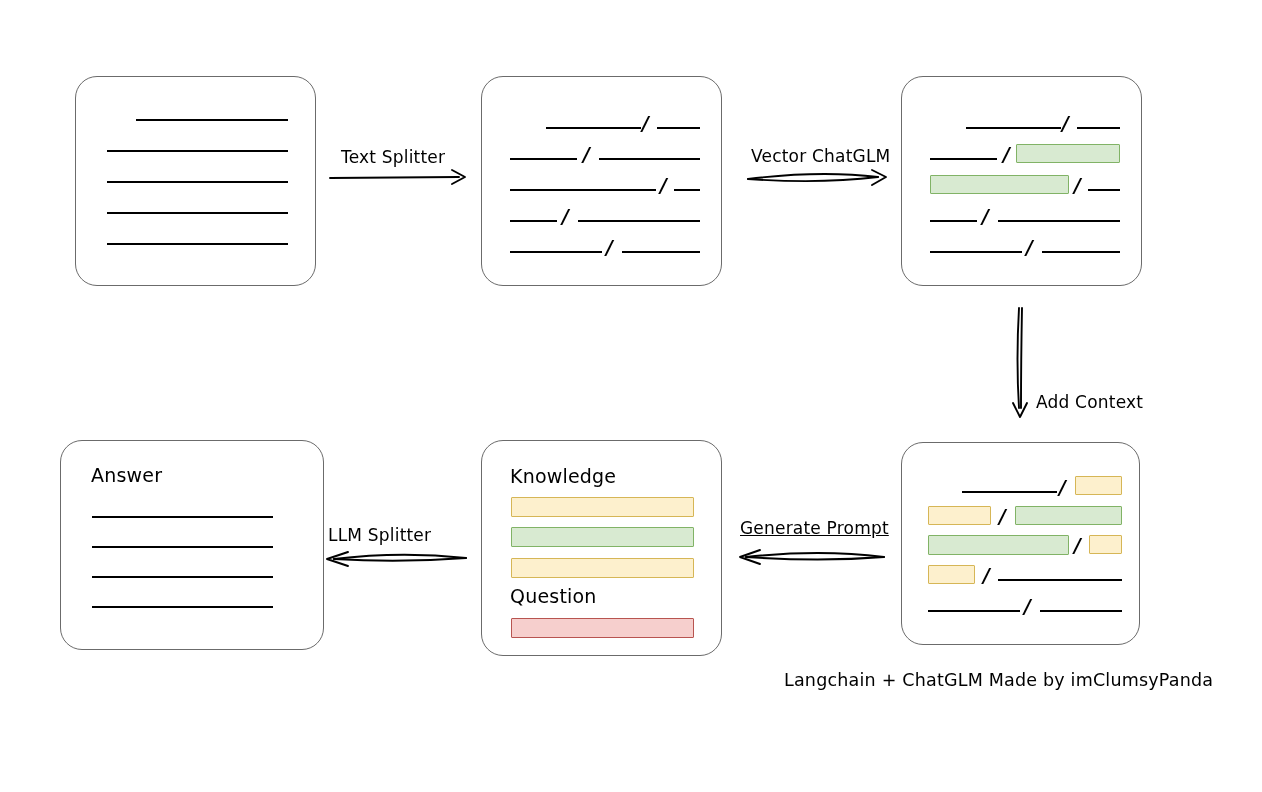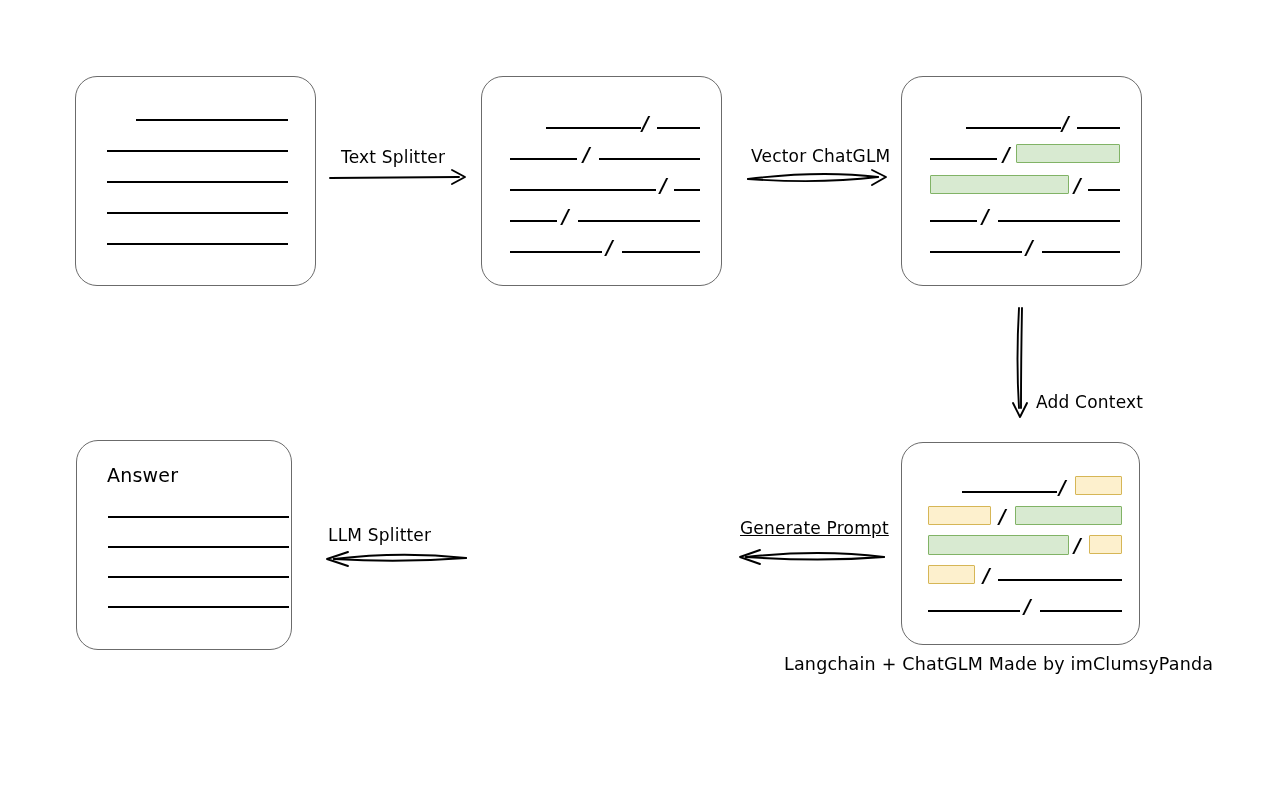--- a/index.html
+++ b/index.html
@@ -134,28 +134,36 @@
 
     <div class="line" style="left:28px; top:143px; width:47px;"></div>
     <span class="slash" style="left:80px; top:130px;">/</span>
     <div class="line" style="left:96px; top:143px; width:122px;"></div>
 
     <div class="line" style="left:28px; top:174px; width:92px;"></div>
     <span class="slash" style="left:124px; top:161px;">/</span>
     <div class="line" style="left:140px; top:174px; width:78px;"></div>
   </div>
 
-  <div class="node" style="left:76px; top:440px; width:216px; height:210px;">
+  <div class="node" style="left:60px; top:440px; width:264px; height:210px;">
     <div class="node-title" style="left:30px; top:23px;">Answer</div>
     <div class="line" style="left:31px; top:75px; width:181px;"></div>
     <div class="line" style="left:31px; top:105px; width:181px;"></div>
     <div class="line" style="left:31px; top:135px; width:181px;"></div>
     <div class="line" style="left:31px; top:165px; width:181px;"></div>
   </div>
 
+  <div class="node" style="left:481px; top:440px; width:241px; height:216px;">
+    <div class="node-title" style="left:28px; top:24px;">Knowledge</div>
+    <div class="chip yellow" style="left:29px; top:56px; width:183px; height:20px;"></div>
+    <div class="chip green" style="left:29px; top:86px; width:183px; height:20px;"></div>
+    <div class="chip yellow" style="left:29px; top:117px; width:183px; height:20px;"></div>
+    <div class="node-title" style="left:28px; top:144px;">Question</div>
+    <div class="chip red" style="left:29px; top:177px; width:183px; height:20px;"></div>
+  </div>
 
   <div class="node" style="left:901px; top:442px; width:239px; height:203px;">
 
     <div class="line" style="left:60px; top:48px; width:95px;"></div>
     <span class="slash" style="left:157px; top:35px;">/</span>
     <div class="chip yellow" style="left:173px; top:33px; width:47px; height:19px;"></div>
 
     <div class="chip yellow" style="left:26px; top:63px; width:63px; height:19px;"></div>
     <span class="slash" style="left:97px; top:64px;">/</span>
     <div class="chip green" style="left:113px; top:63px; width:107px; height:19px;"></div>
@@ -208,15 +216,15 @@
   <div class="edge-label" style="left:341px; top:147px;">Text Splitter</div>
 
   <div class="edge-label" style="left:751px; top:146px;">Vector ChatGLM</div>
 
   <div class="edge-label" style="left:1036px; top:360px;margin-top:32px;">Add Context</div>
 
   <div class="edge-label" style="left:740px; top:518px;text-decoration:underline;">Generate Prompt</div>
 
   <div class="edge-label" style="left:328px; top:525px;">LLM Splitter</div>
 
-  <div class="footer" style="left:784px; top:654px;">Langchain + ChatGLM Made by imClumsyPanda</div>
+  <div class="footer" style="left:784px; top:670px;">Langchain + ChatGLM Made by imClumsyPanda</div>
 
 </div>
 
 </body></html>

